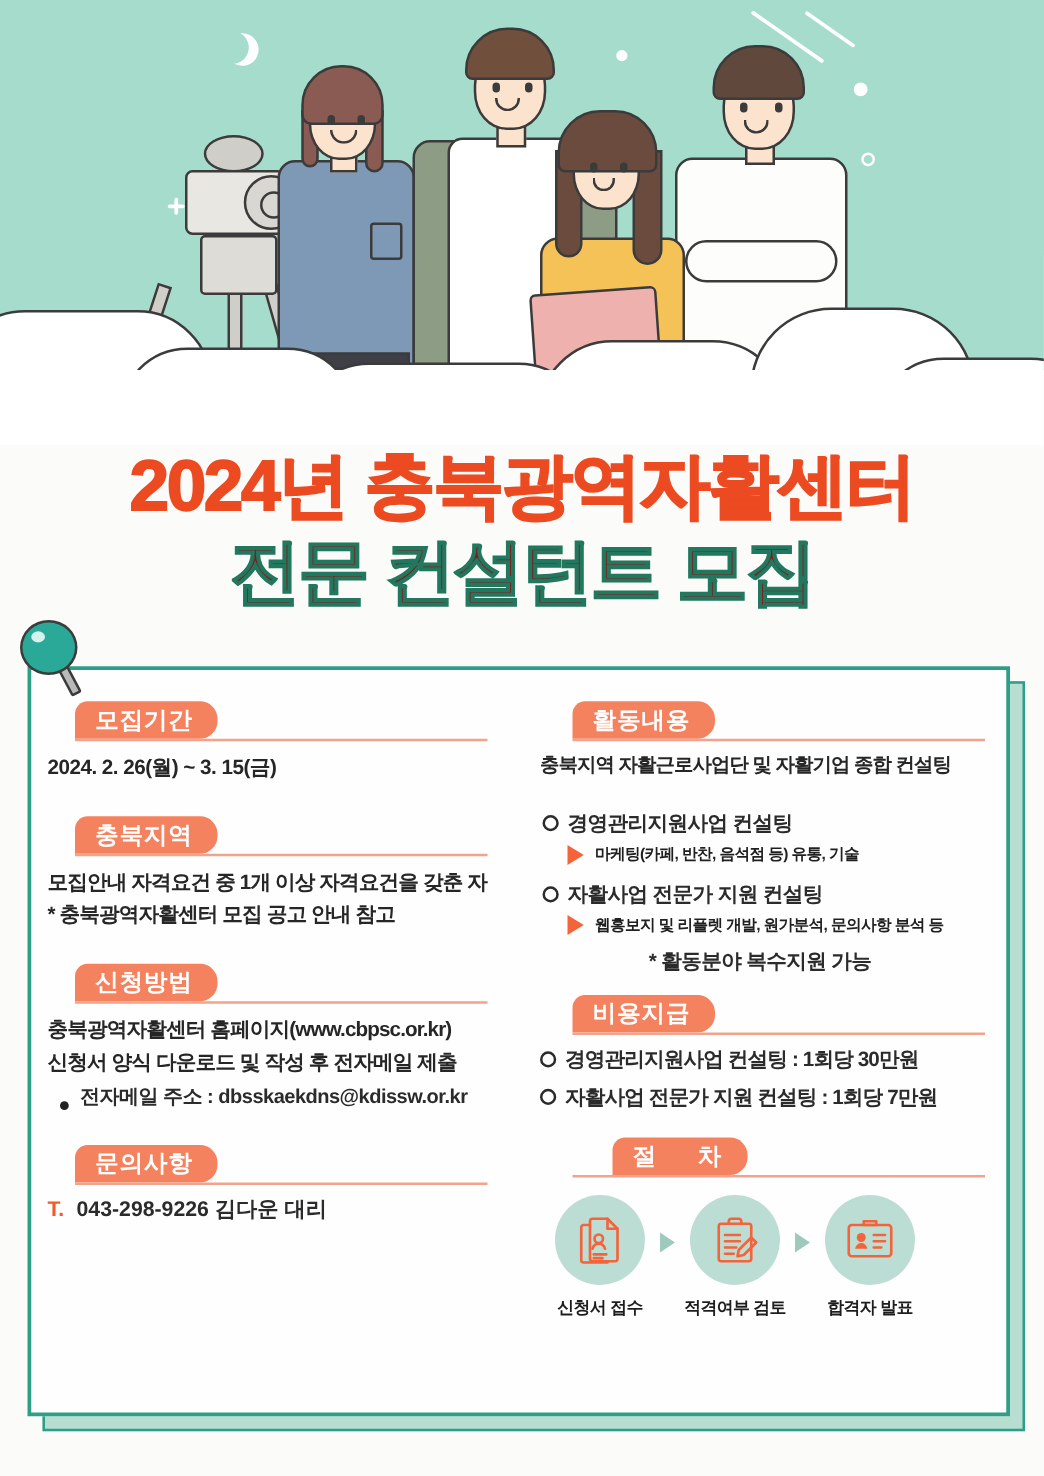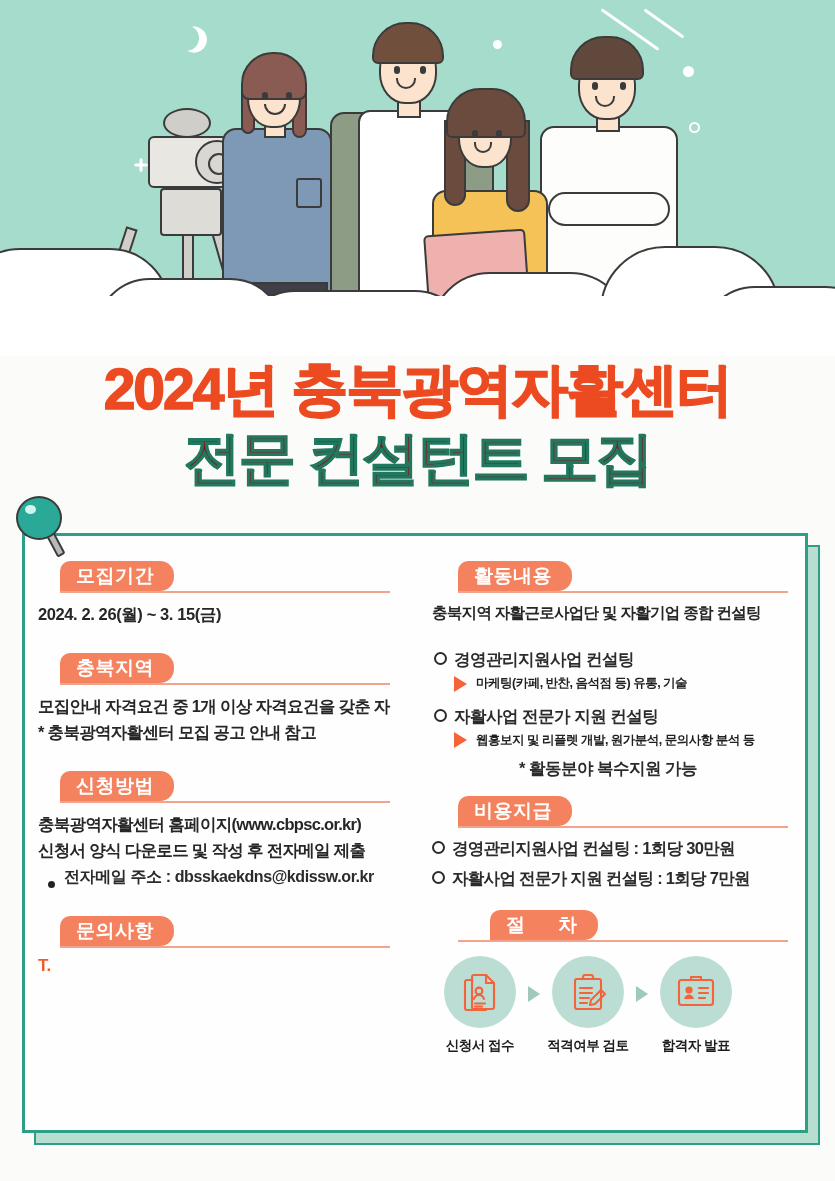--- a/index.html
+++ b/index.html
@@ -333,20 +333,21 @@
         </div>
       </div>
 
       <div class="block" style="margin-top:28px;">
         <div class="label-row">
           <div class="pill">문의사항</div>
           <div class="rule"></div>
         </div>
         <div class="tel">
           <span class="tel-t">T.</span>
+          <span>043-298-9226 김다운 대리</span>
         </div>
       </div>
 
     </div>
 
     <div class="col-right">
 
       <div class="block">
         <div class="label-row">
           <div class="pill">활동내용</div>

